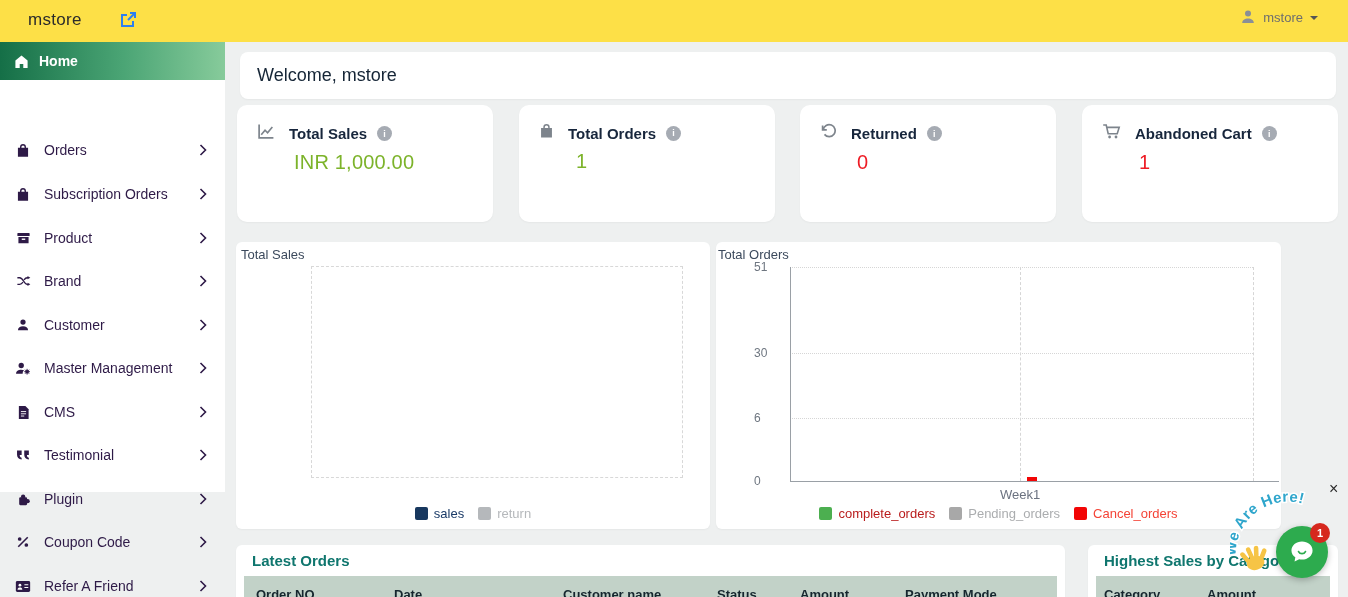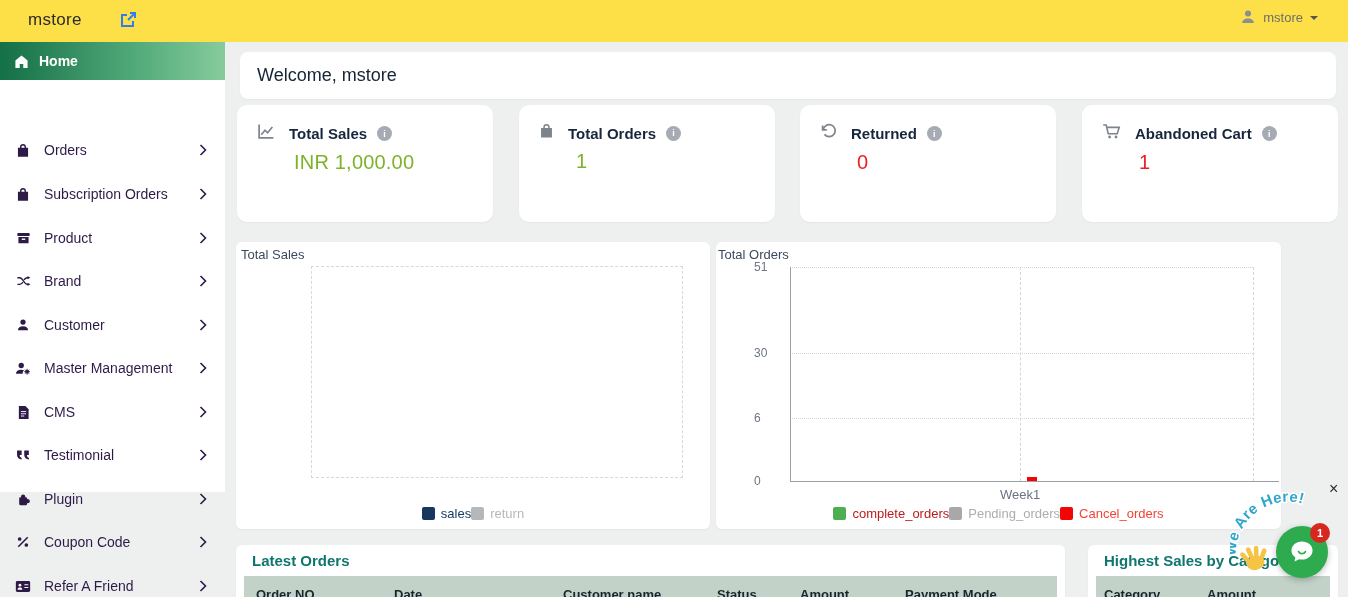--- a/index.html
+++ b/index.html
@@ -38,21 +38,21 @@
   .info-icon { width:15px; height:15px; border-radius:50%; background:#a6abb3; color:#fff; font-size:9px; font-weight:bold;
     display:flex; align-items:center; justify-content:center; cursor:pointer; }
   .info-icon::before { content:"i"; }
   .stat-value { font-size:20px; font-weight:normal; margin:7px 0 0 37px; letter-spacing:.2px; }
   .pos { color:#7cb32a; } .neg { color:#ee1c25; }
 
   
   .chart-panel { top:242px; height:287px; }
   .chart-title { position:absolute; left:5px; top:5px; font-size:13px; color:#3c4a5d; }
   .sales-box { position:absolute; left:75px; top:24px; width:372px; height:212px; border:1px dashed #d8d8d8; }
-  .legend { position:absolute; left:0; right:0; bottom:8px; display:flex; justify-content:center; align-items:center; gap:0;margin-top:32px; }
+  .legend { position:absolute; left:0; right:0; bottom:8px; display:flex; justify-content:center; align-items:center; gap:14px;margin-top:32px; }
   .legend-item { display:flex; align-items:center; gap:6px; cursor:pointer; }
   .lg-sq { width:13px; height:13px; border-radius:2px; display:inline-block; }
   .lg-txt { font-size:13px; }
 
   .grid-h { position:absolute; height:0; border-top:1px dotted #d6d6d6; }
   .grid-v { position:absolute; width:0; border-left:1px dashed #d6d6d6; }
   .axis-y { position:absolute; width:0; border-left:1px solid #9aa0a6; }
   .axis-x { position:absolute; height:0; border-top:1px solid #9aa0a6; }
   .ytick { position:absolute; width:30px; text-align:left; font-size:12px; color:#6e7680; }
   .xtick { position:absolute; font-size:13px; color:#6b7280; }

